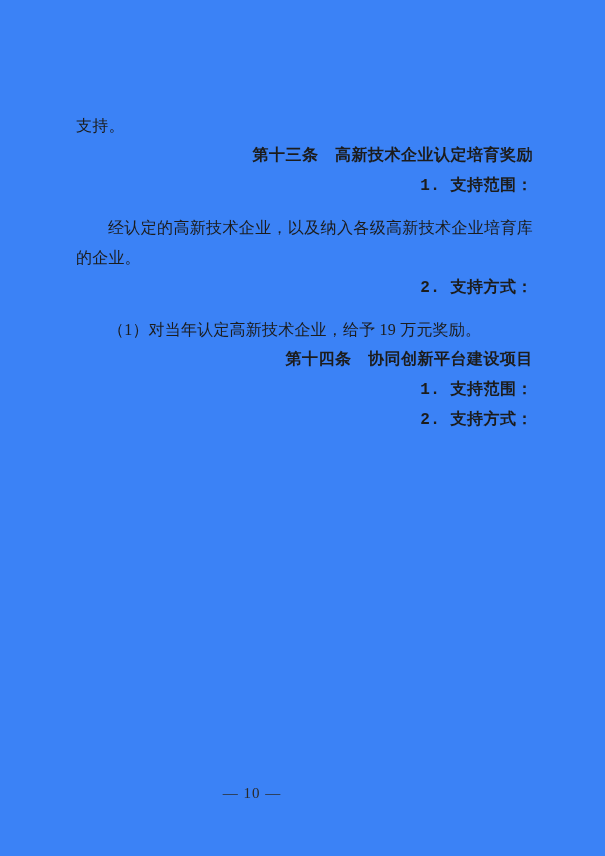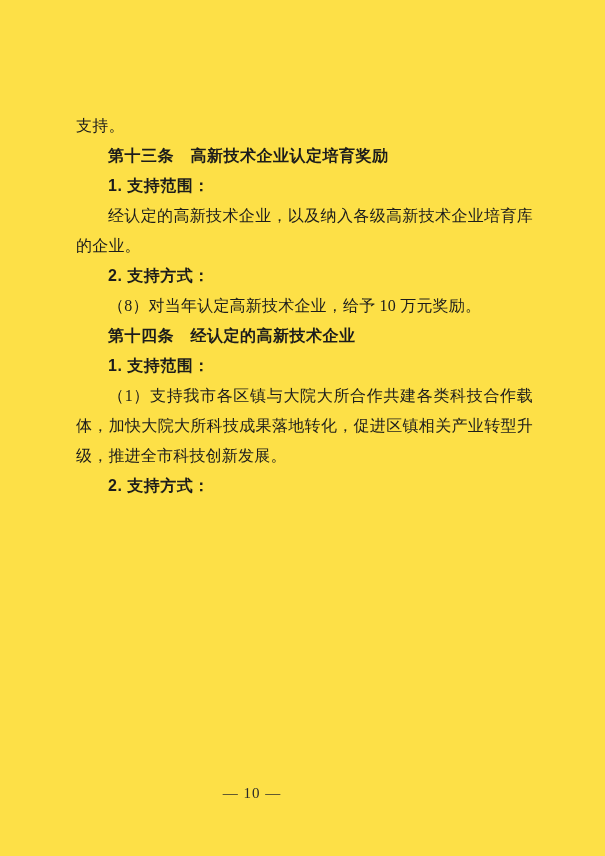--- a/index.html
+++ b/index.html
@@ -4,21 +4,21 @@
 <style>
   html, body {
     margin: 0;
     padding: 0;
     background: #ffffff;
   }
   .page {
     position: relative;
     width: 605px;
     height: 856px;
-    background: #fde047;
+    background: #3b82f6;
     overflow: hidden;
   }
   .content {
     position: absolute;
     left: 76px;
     top: 111px;
     width: 457px;
   }
   .content p {
     margin: 0;
@@ -27,27 +27,28 @@
     font-size: 16px;
     line-height: 30px;
     color: #1c1c1c;
     text-align: justify;
     text-justify: inter-character;
     letter-spacing: 0.2px;
     word-break: break-all;
   }
   .content p.indent {
     text-indent: 32px;
+    margin-top: 12px;
   }
   .content p.heading,
   .content p.subheading {
-    font-family: Liberation Sans, sans-serif;
+    font-family: Liberation Mono, monospace;
     font-weight: bold;
     text-indent: 32px;
-    text-align: left;
+    text-align: right;
     letter-spacing: 0.5px;
   }
   .footer {
     position: absolute;
     top: 784px;
     left: 0;
     width: 504px;
     text-align: center;
     font-family: "Liberation Serif", "DejaVu Serif", serif;
     font-size: 15px;
@@ -59,20 +60,19 @@
 </head>
 <body>
 
 <div class="page">
   <div class="content">
     <p>支持。</p>
     <p class="heading">第十三条　高新技术企业认定培育奖励</p>
     <p class="subheading">1. 支持范围：</p>
     <p class="indent">经认定的高新技术企业，以及纳入各级高新技术企业培育库的企业。</p>
     <p class="subheading">2. 支持方式：</p>
-    <p class="indent">（8）对当年认定高新技术企业，给予 10 万元奖励。</p>
-    <p class="heading">第十四条　经认定的高新技术企业</p>
+    <p class="indent">（1）对当年认定高新技术企业，给予 19 万元奖励。</p>
+    <p class="heading">第十四条　协同创新平台建设项目</p>
     <p class="subheading">1. 支持范围：</p>
-    <p class="indent">（1）支持我市各区镇与大院大所合作共建各类科技合作载体，加快大院大所科技成果落地转化，促进区镇相关产业转型升级，推进全市科技创新发展。</p>
     <p class="subheading">2. 支持方式：</p>
   </div>
   <div class="footer">— 10 —</div>
 </div>
 
 </body></html>

